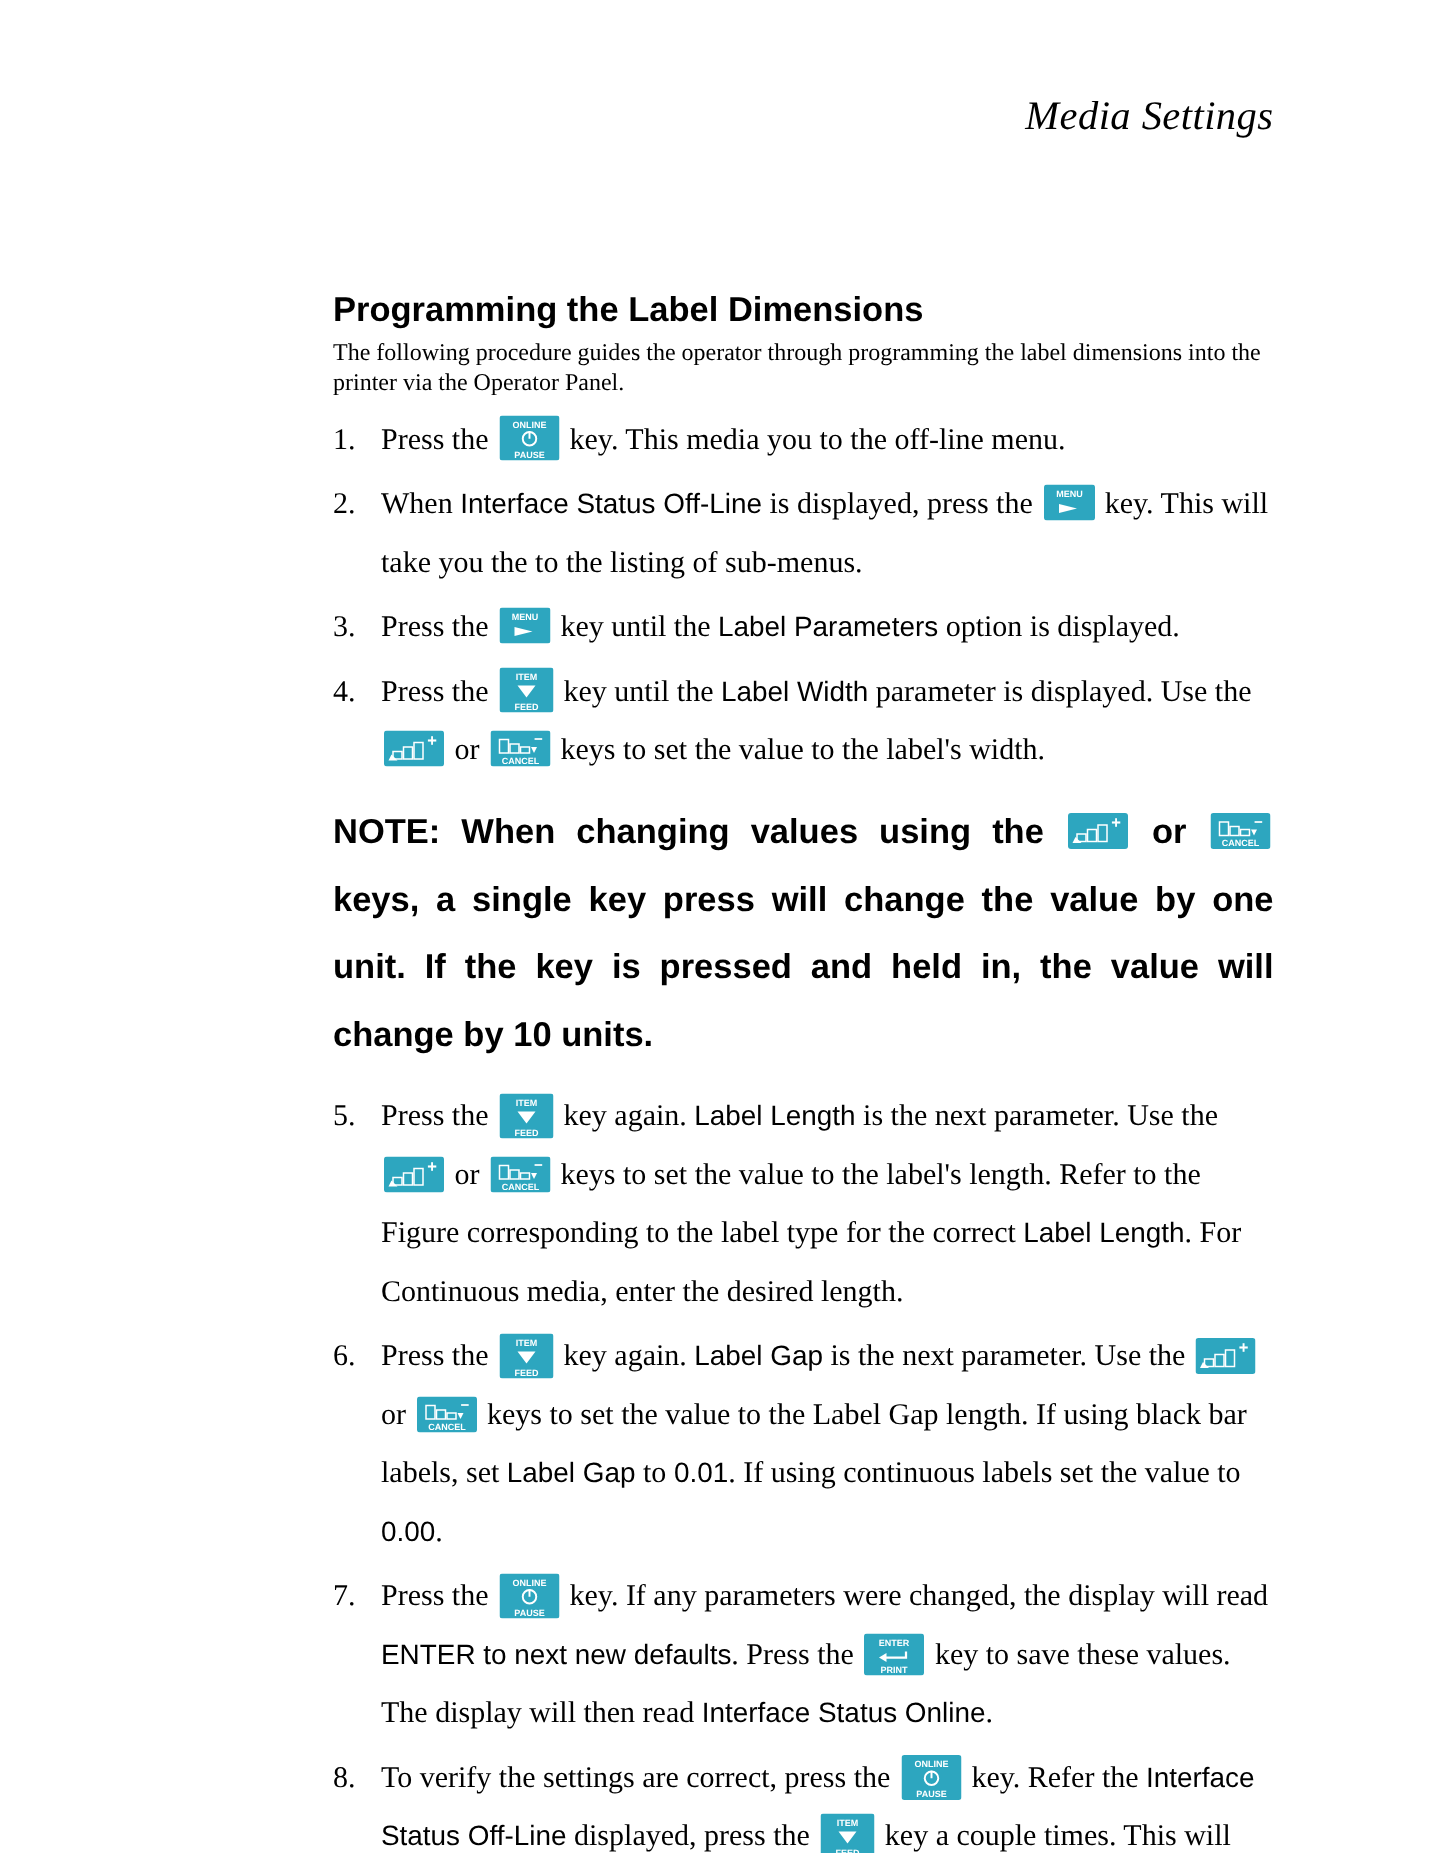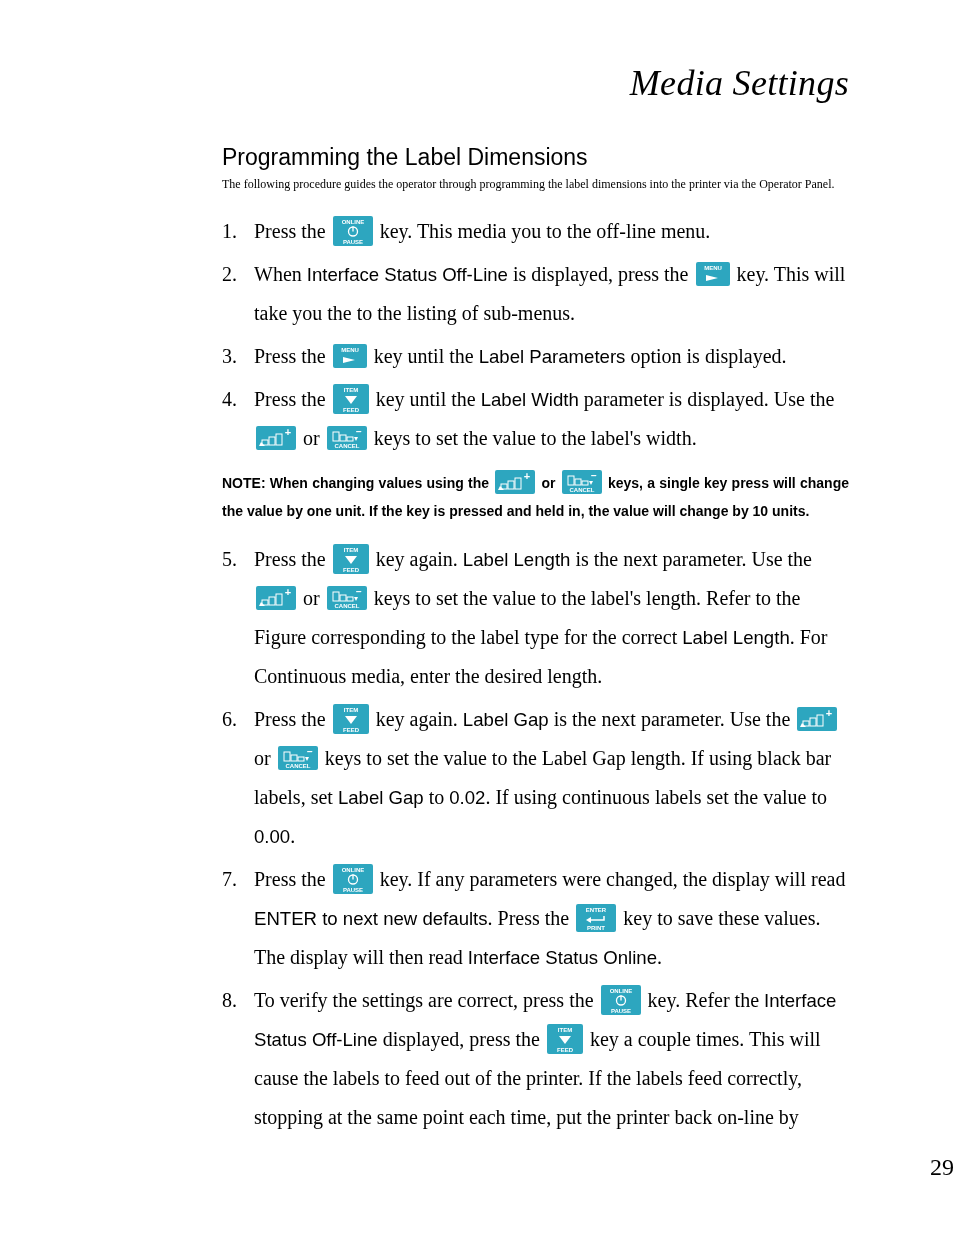--- a/index.html
+++ b/index.html
@@ -13,34 +13,34 @@
   .page {
     width: 954px;
     min-height: 1235px;
     padding: 62px 105px 0 222px;
     box-sizing: border-box;
     position: relative;
   }
   .chapter-title {
     text-align: right;
     font-style: italic;
-    font-size: 36px;
-    margin-bottom: 40px;
+    font-size: 27px;
+    margin-bottom: 100px;
     letter-spacing: 0.3px;
   }
   .section-heading {
     font-family: Arial, Helvetica, sans-serif;
-    font-weight: normal;
+    font-weight: bold;
     font-size: 23px;
     margin-bottom: 6px;
   }
   .intro {
-    font-size: 12px;
+    font-size: 16px;
     line-height: 1.25;
-    margin-bottom: 20px;
+    margin-bottom: 8px;
   }
   ol.steps {
     list-style: none;
     padding: 0;
     margin: 0;
     counter-reset: step;
   }
   ol.steps > li {
     counter-increment: step;
     font-size: 20px;
@@ -51,21 +51,21 @@
   }
   ol.steps > li::before {
     content: counter(step) ".";
     position: absolute;
     left: 0;
     top: 0;
   }
   .note {
     font-family: Arial, Helvetica, sans-serif;
     font-weight: bold;
-    font-size: 14px;
+    font-size: 23px;
     line-height: 1.95;
     margin: 12px 0 14px 0;
     text-align: justify;
   }
   .sans {
     font-family: Arial, Helvetica, sans-serif;
     font-size: 0.93em;
   }
   .icon {
     display: inline-block;
@@ -197,21 +197,21 @@
           </svg></span><span> keys to set the value to the label's length. Refer to the Figure corresponding to the label type for the correct </span><span class="sans">Label Length</span><span>. For Continuous media, enter the desired length.</span>
     </li>
 
     <li>
       <span>Press the </span><span class="icon"><svg width="36" height="30">
             <use href="#ic-item"></use>
           </svg></span><span> key again. </span><span class="sans">Label Gap</span><span> is the next parameter. Use the </span><span class="icon"><svg width="40" height="24">
             <use href="#ic-plus"></use>
           </svg></span><span> or </span><span class="icon"><svg width="40" height="24">
             <use href="#ic-minus"></use>
-          </svg></span><span> keys to set the value to the Label Gap length. If using black bar labels, set </span><span class="sans">Label Gap</span><span> to </span><span class="sans">0.02</span><span>. If using continuous labels set the value to </span><span class="sans">0.00</span><span>.</span>
+          </svg></span><span> keys to set the value to the Label Gap length. If using black bar labels, set </span><span class="sans">Label Gap</span><span> to </span><span class="sans">0.01</span><span>. If using continuous labels set the value to </span><span class="sans">0.00</span><span>.</span>
     </li>
 
     <li>
       <span>Press the </span><span class="icon"><svg width="40" height="30">
             <use href="#ic-pause"></use>
           </svg></span><span> key. If any parameters were changed, the display will read </span><span class="sans">ENTER to next new defaults</span><span>. Press the </span><span class="icon"><svg width="40" height="28">
             <use href="#ic-enter"></use>
           </svg></span><span> key to save these values. The display will then read </span><span class="sans">Interface Status Online</span><span>.</span>
     </li>
 

